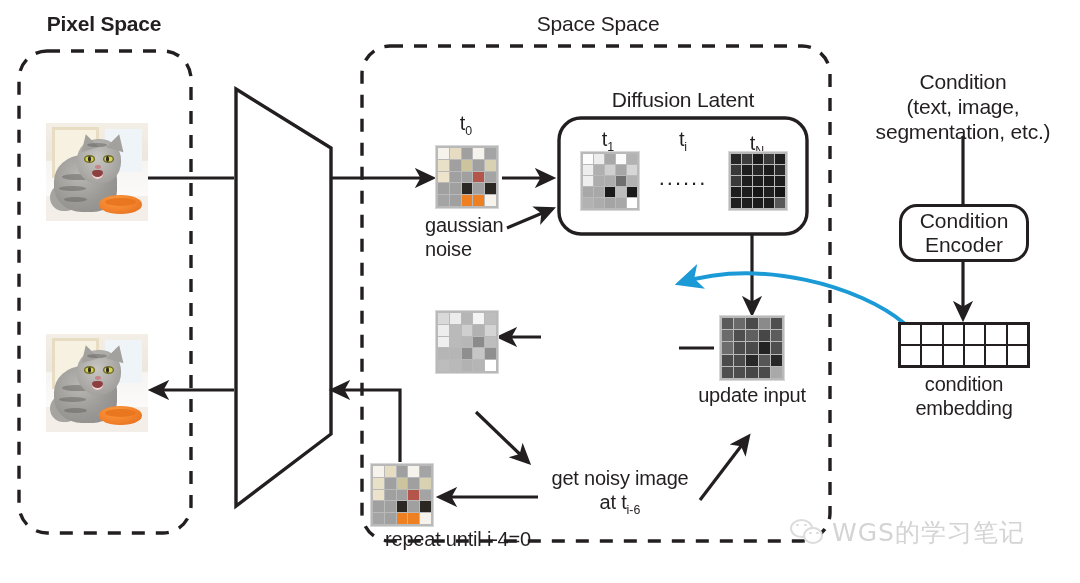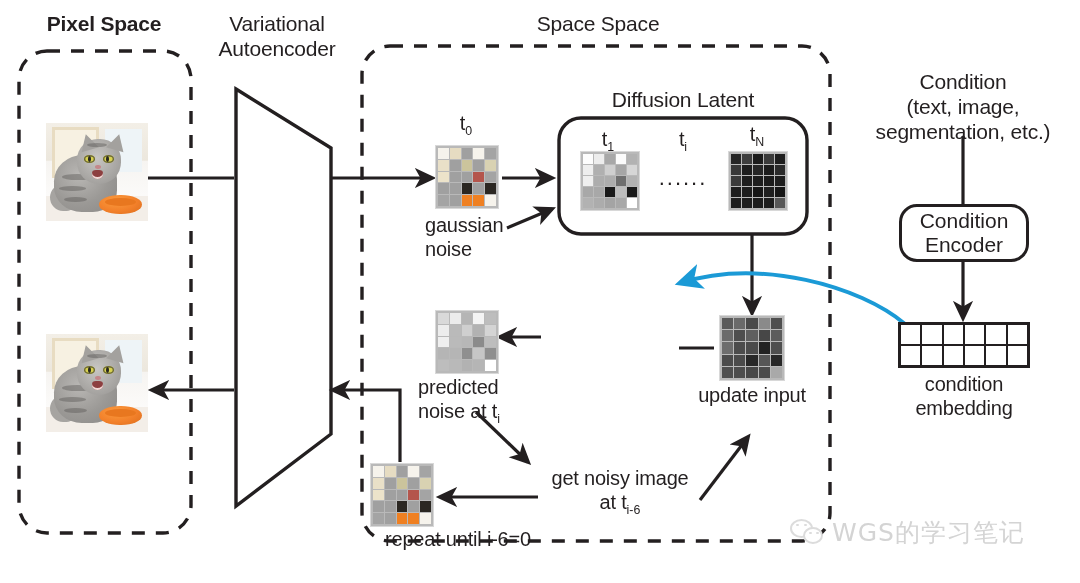--- a/index.html
+++ b/index.html
@@ -225,21 +225,20 @@
 
     <line x1="963" y1="136" x2="963" y2="204" stroke="#231f20" stroke-width="3.2"></line>
 
     <line x1="963" y1="261" x2="963" y2="318" stroke="#231f20" stroke-width="3.2" marker-end="url(#ah)"></line>
 
     <path d="M 905 324 C 860 286, 760 258, 680 283" fill="none" stroke="#1b9ad6" stroke-width="4" marker-end="url(#ahb)"></path>
   </svg>
 
   <div class="lbl t-title center" style="left:104px; top:12px;font-weight:bold;">Pixel Space</div>
 
-  <div class="lbl t-title center" style="left:277px; top:12px; line-height:1.18;">Variational<br>Autoencoder</div>
 
   <div class="lbl t-title center" style="left:598px; top:12px;">Space Space</div>
 
   <div class="lbl t-title center" style="left:683px; top:88px;">Diffusion Latent</div>
 
   <div class="cat" style="left:46px; top:123px; width:102px; height:98px;">
     <div class="win"></div>
       <div class="win2"></div>
       <div class="floor"></div>
     <div class="tailp"></div>
@@ -340,21 +339,21 @@
       <i style="background: rgb(178, 178, 178);"></i>
       <i style="background: rgb(172, 172, 172);"></i>
       <i style="background: rgb(164, 164, 164);"></i>
       <i style="background: rgb(168, 168, 168);"></i>
       <i style="background: rgb(255, 255, 255);"></i>
     </div>
 
   <div class="lbl t-tick center" style="left:683px; top:128px;"><span>t</span><span class="sub">i</span></div>
   <div class="lbl center" style="left:683px; top:166px; font-size:22px; letter-spacing:2px;">......</div>
 
-  <div class="lbl t-tick center" style="left:757px; top:123px;"><span>t</span><span class="sub">N</span></div>
+  <div class="lbl t-tick center" style="left:757px; top:132px;"><span>t</span><span class="sub">N</span></div>
   <div class="grid" id="grid-tN" style="left: 729px; top: 152px; width: 58px; height: 58px; grid-template-columns: repeat(5, 1fr); grid-template-rows: repeat(5, 1fr); gap: 1px;">
       <i style="background: rgb(38, 38, 38);"></i>
       <i style="background: rgb(61, 61, 61);"></i>
       <i style="background: rgb(28, 28, 28);"></i>
       <i style="background: rgb(59, 59, 59);"></i>
       <i style="background: rgb(30, 30, 30);"></i>
       <i style="background: rgb(56, 56, 56);"></i>
       <i style="background: rgb(29, 29, 29);"></i>
       <i style="background: rgb(38, 38, 38);"></i>
       <i style="background: rgb(28, 28, 28);"></i>
@@ -397,21 +396,20 @@
       <i style="background: rgb(181, 181, 181);"></i>
       <i style="background: rgb(143, 143, 143);"></i>
       <i style="background: rgb(198, 198, 198);"></i>
       <i style="background: rgb(143, 143, 143);"></i>
       <i style="background: rgb(189, 189, 189);"></i>
       <i style="background: rgb(185, 185, 185);"></i>
       <i style="background: rgb(178, 178, 178);"></i>
       <i style="background: rgb(181, 181, 181);"></i>
       <i style="background: rgb(255, 255, 255);"></i>
     </div>
-  <div class="lbl t-mid" style="left:418px; top:375px; line-height:1.2;">predicted<br>noise at t<span class="sub">i</span></div>
 
   <div class="grid" id="grid-update" style="left: 720px; top: 316px; width: 64px; height: 64px; grid-template-columns: repeat(5, 1fr); grid-template-rows: repeat(5, 1fr); gap: 1px;">
       <i style="background: rgb(90, 90, 90);"></i>
       <i style="background: rgb(106, 106, 106);"></i>
       <i style="background: rgb(74, 74, 74);"></i>
       <i style="background: rgb(138, 138, 138);"></i>
       <i style="background: rgb(79, 79, 79);"></i>
       <i style="background: rgb(107, 107, 107);"></i>
       <i style="background: rgb(78, 78, 78);"></i>
       <i style="background: rgb(95, 95, 95);"></i>
@@ -457,21 +455,21 @@
       <i style="background: rgb(160, 160, 160);"></i>
       <i style="background: rgb(43, 39, 34);"></i>
       <i style="background: rgb(160, 160, 160);"></i>
       <i style="background: rgb(43, 39, 34);"></i>
       <i style="background: rgb(164, 164, 164);"></i>
       <i style="background: rgb(160, 160, 160);"></i>
       <i style="background: rgb(239, 128, 34);"></i>
       <i style="background: rgb(239, 128, 34);"></i>
       <i style="background: rgb(246, 243, 236);"></i>
     </div>
-  <div class="lbl t-mid" style="left:385px; top:528px;">repeat until i-6=0</div>
+  <div class="lbl t-mid" style="left:385px; top:528px;">repeat until i-4=0</div>
 
   <div class="lbl t-title center" style="left:963px; top:70px; line-height:1.18;">Condition<br>(text, image,<br>segmentation, etc.)</div>
 
   <div class="rbox" style="left:899px; top:204px; width:130px; height:58px;">
     <span>Condition<br>Encoder</span>
   </div>
 
   <div class="embed" id="embed-grid" style="left:898px; top:322px; width:132px; height:46px;">
       <i></i>
       <i></i>

